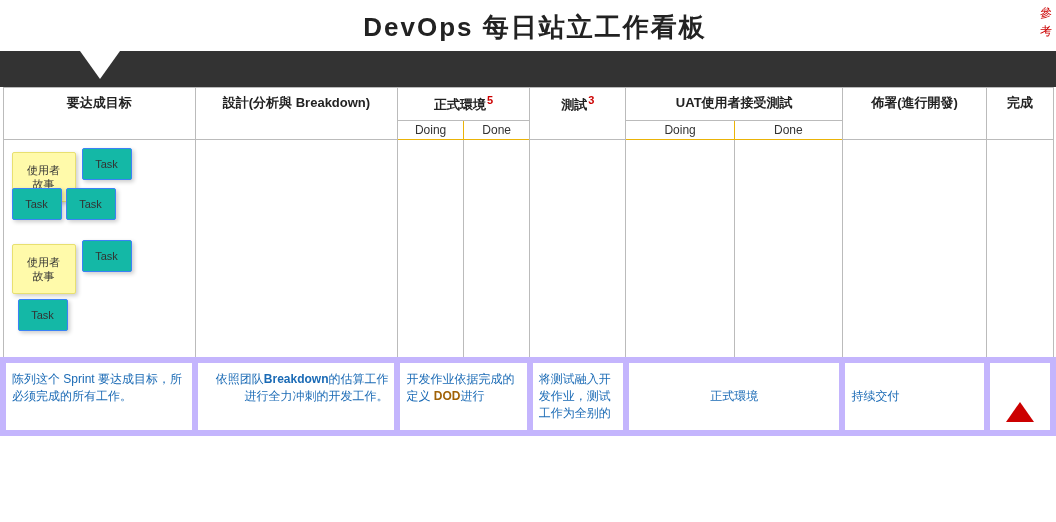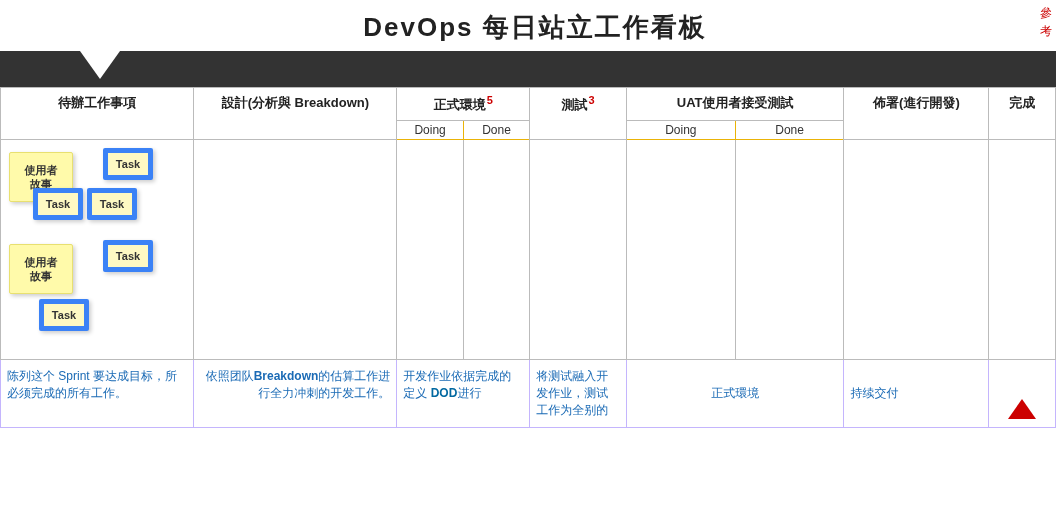--- a/index.html
+++ b/index.html
@@ -115,46 +115,45 @@
 
     
     .sticky {
       position: absolute;
       border-radius: 2px;
       display: flex;
       align-items: center;
       justify-content: center;
       text-align: center;
       font-size: 11px;
-      font-weight: bold;
+      font-weight: normal;
       color: #333;
       box-shadow: 2px 2px 4px rgba(0,0,0,0.2);
       line-height: 1.3;
     }
     .sticky-yellow {
       background: #fffaaa;
       border: 1px solid #e8e070;
     }
     .sticky-blue {
-      background: #fef9c3;
-      border: 5px solid #3b82f6;
-      margin-left: 24px;
+      background: #14b8a6;
+      border: 1px solid #3b82f6;
     }
 
     
     .kanban-table tbody tr.desc-row td {
       color: #1a6ab5;
       font-size: 12px;
       padding: 8px 6px;
       vertical-align: top;
-      border: 1px solid #c4b5fd;
+      border: 6px solid #c4b5fd;
       height: auto;
     }
     .kanban-table tbody tr.desc-row td .keyword-red {
-      color: #0369a1;
+      color: #a16207;
       font-weight: bold;
     }
 
     .ref-side {
       position: fixed;
       top: 4px;
       right: 4px;
       color: #c00;
       font-size: 12px;
       line-height: 1.5;
@@ -169,21 +168,21 @@
 <div class="title-area">
   <h1>DevOps 每日站立工作看板</h1>
 </div>
 
 <div class="arrow-bar"></div>
 
 <table class="kanban-table">
   <thead>
     <tr class="header-row">
       <th class="col-todo" rowspan="2">
-        <span>待辦工作事項</span>
+        <span>要达成目标</span>
       </th>
       <th class="col-design" rowspan="2">
         <span>設計(分析與 Breakdown)</span>
       </th>
       <th colspan="2">
         <span>正式環境</span><span class="badge">5</span>
       </th>
       <th class="col-test" rowspan="2">
         <span>測試</span><span class="badge">3</span>
       </th>

